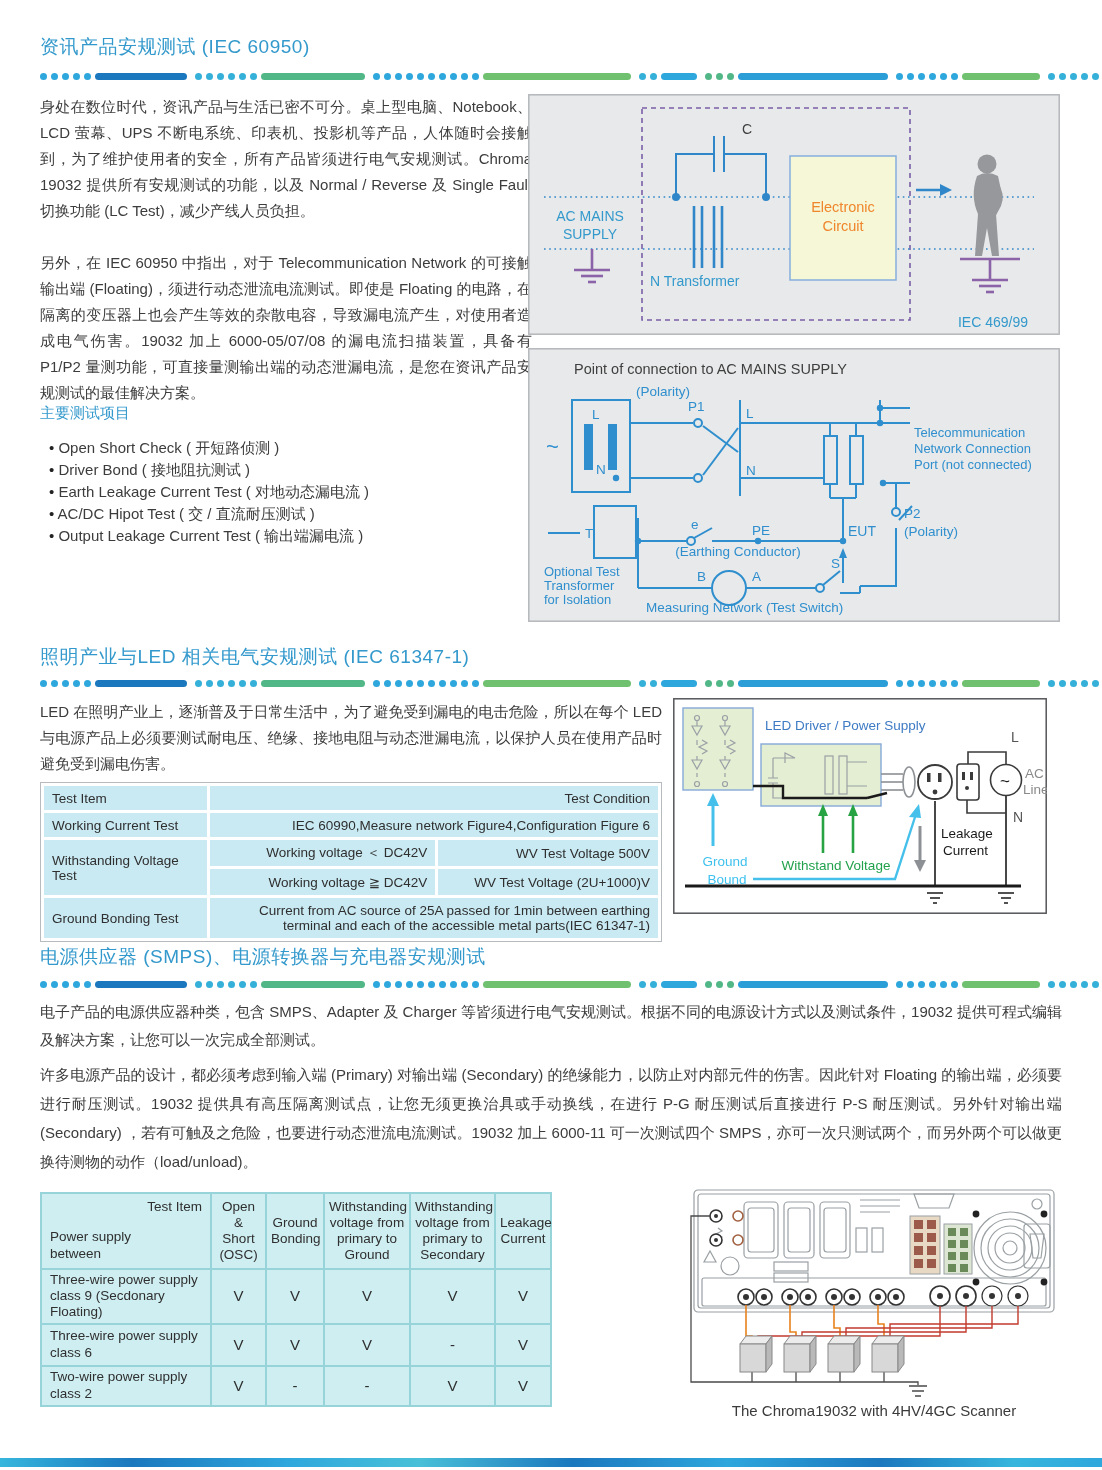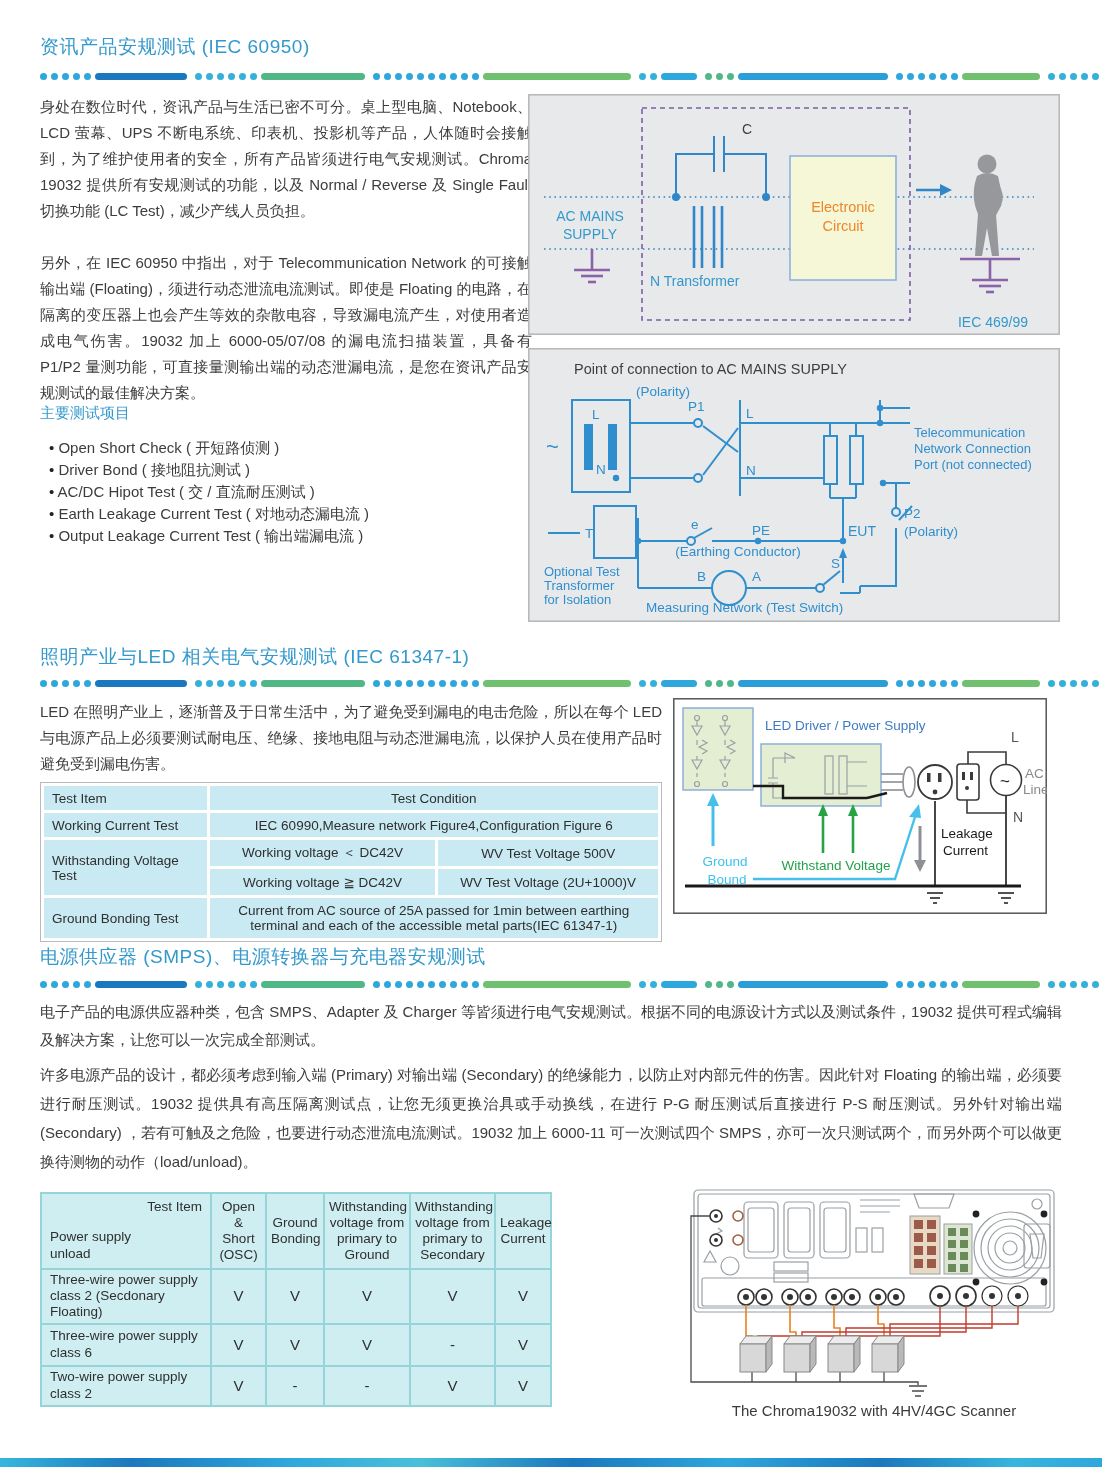--- a/index.html
+++ b/index.html
@@ -10,21 +10,21 @@
   .divider{display:flex;align-items:center;height:8px;overflow:hidden;}
   .divider .dot{width:7px;height:7px;border-radius:50%;margin-right:4px;flex:none;}
   .divider .bar{height:7px;border-radius:4px;margin-right:8px;flex:none;}
   .para{font-size:15px;line-height:26px;text-align:justify;color:#3c3c3c;}
   .list-title{font-size:15px;color:#3399cc;}
   ul.tests{list-style:none;margin:9px;padding:0;font-size:15px;line-height:22px;color:#3c3c3c;}
   ul.tests li::before{content:"• ";color:#222;}
   
   table.t1{border-collapse:separate;border-spacing:3px;background:#fff;border:1px solid #b8bbbe;width:622px;table-layout:fixed;}
   table.t1 td{background:#c9eaf3;font-size:13.5px;color:#2f2f2f;padding:1px 8px;vertical-align:middle;}
-  table.t1 td.center{text-align:center;}
+  table.t1 td.center{text-align:right;}
   
   table.t2{border-collapse:collapse;width:510px;table-layout:fixed;}
   table.t2 td{border:2px solid #96d4da;background:#cfeef1;font-size:13.5px;color:#2f2f2f;
               text-align:center;vertical-align:middle;padding:2px 4px;line-height:1.2;}
   table.t2 td.lbl{text-align:left;padding-left:8px;font-size:13.5px;}
   table.t2 td.val{font-size:15px;}
   td.corner{position:relative;
      background-image:linear-gradient(to bottom right,transparent calc(50% - 1.1px),#96d4da calc(50% - 1.1px),#96d4da calc(50% + 1.1px),transparent calc(50% + 1.1px));}
   .corner-top{position:absolute;top:5px;right:8px;font-size:13.5px;}
   .corner-bottom{position:absolute;bottom:5px;left:8px;text-align:left;font-size:13.5px;line-height:1.25;}
@@ -93,22 +93,22 @@
       <span class="dot" style="background: rgb(53, 176, 217);"></span>
     </div>
 
   <div class="abs para" style="left:40px;top:94px;width:492px;">身处在数位时代，资讯产品与生活已密不可分。桌上型电脑、Notebook、LCD 萤幕、UPS 不断电系统、印表机、投影机等产品，人体随时会接触到，为了维护使用者的安全，所有产品皆须进行电气安规测试。Chroma 19032 提供所有安规测试的功能，以及 Normal / Reverse 及 Single Fault 切换功能 (LC Test)，减少产线人员负担。</div>
   <div class="abs para" style="left:40px;top:250px;width:492px;">另外，在 IEC 60950 中指出，对于 Telecommunication Network 的可接触输出端 (Floating)，须进行动态泄流电流测试。即使是 Floating 的电路，在隔离的变压器上也会产生等效的杂散电容，导致漏电流产生，对使用者造成电气伤害。19032 加上 6000-05/07/08 的漏电流扫描装置，具备有 P1/P2 量测功能，可直接量测输出端的动态泄漏电流，是您在资讯产品安规测试的最佳解决方案。</div>
 
   <div class="abs list-title" style="left:40px;top:404px;">主要测试项目</div>
   <ul class="abs tests" style="left:40px;top:428px;width:492px;">
     <li>Open Short Check ( 开短路侦测 )</li>
     <li>Driver Bond ( 接地阻抗测试 )</li>
+    <li>Earth  Leakage Current Test ( 对地动态漏电流 )</li>
     <li>AC/DC Hipot Test ( 交 / 直流耐压测试 )</li>
-    <li>Earth  Leakage Current Test ( 对地动态漏电流 )</li>
     <li>Output Leakage Current Test ( 输出端漏电流 )</li>
   </ul>
 
   <svg class="abs" style="left:528px;top:94px;" width="532" height="241" viewBox="0 0 532 241">
     <rect x="0.8" y="0.8" width="530.4" height="239.4" fill="#e8e9ea" stroke="#b4b7ba" stroke-width="1.5"></rect>
     <rect x="114" y="14" width="268" height="212" fill="none" stroke="#7a5fa8" stroke-width="1.6" stroke-dasharray="5 4"></rect>
     <line x1="16" y1="103" x2="506" y2="103" stroke="#2f86c8" stroke-width="1.6" stroke-dasharray="1.6 3.6"></line>
     <line x1="16" y1="155" x2="506" y2="155" stroke="#2f86c8" stroke-width="1.6" stroke-dasharray="1.6 3.6"></line>
     <g stroke="#2f86c8" stroke-width="2" fill="none">
       <polyline points="148,103 148,60 186,60"></polyline>
@@ -461,31 +461,31 @@
       <col style="width:86px">
         <col style="width:85px">
         <col style="width:56px">
     </colgroup>
     <tbody>
         <tr style="height:76px">
       <td class="corner">
         <span class="corner-top">Test Item</span>
         <span class="corner-bottom">
           <span style="display:block">Power supply</span>
-          <span style="display:block">unload</span>
+          <span style="display:block">between</span>
         </span>
       </td>
       <td>Open &amp; Short (OSC)</td>
       <td>Ground Bonding</td>
       <td>Withstanding voltage from primary to Ground</td>
       <td>Withstanding voltage from primary to Secondary</td>
       <td>Leakage Current</td>
     </tr>
     <tr style="height:52px">
-      <td class="lbl">Three-wire power supply class 2 (Secdonary Floating)</td>
+      <td class="lbl">Three-wire power supply class 9 (Secdonary Floating)</td>
       <td class="val">V</td>
       <td class="val">V</td>
       <td class="val">V</td>
       <td class="val">V</td>
       <td class="val">V</td>
     </tr>
     <tr style="height:42px">
       <td class="lbl">Three-wire power supply class 6</td>
       <td class="val">V</td>
       <td class="val">V</td>

